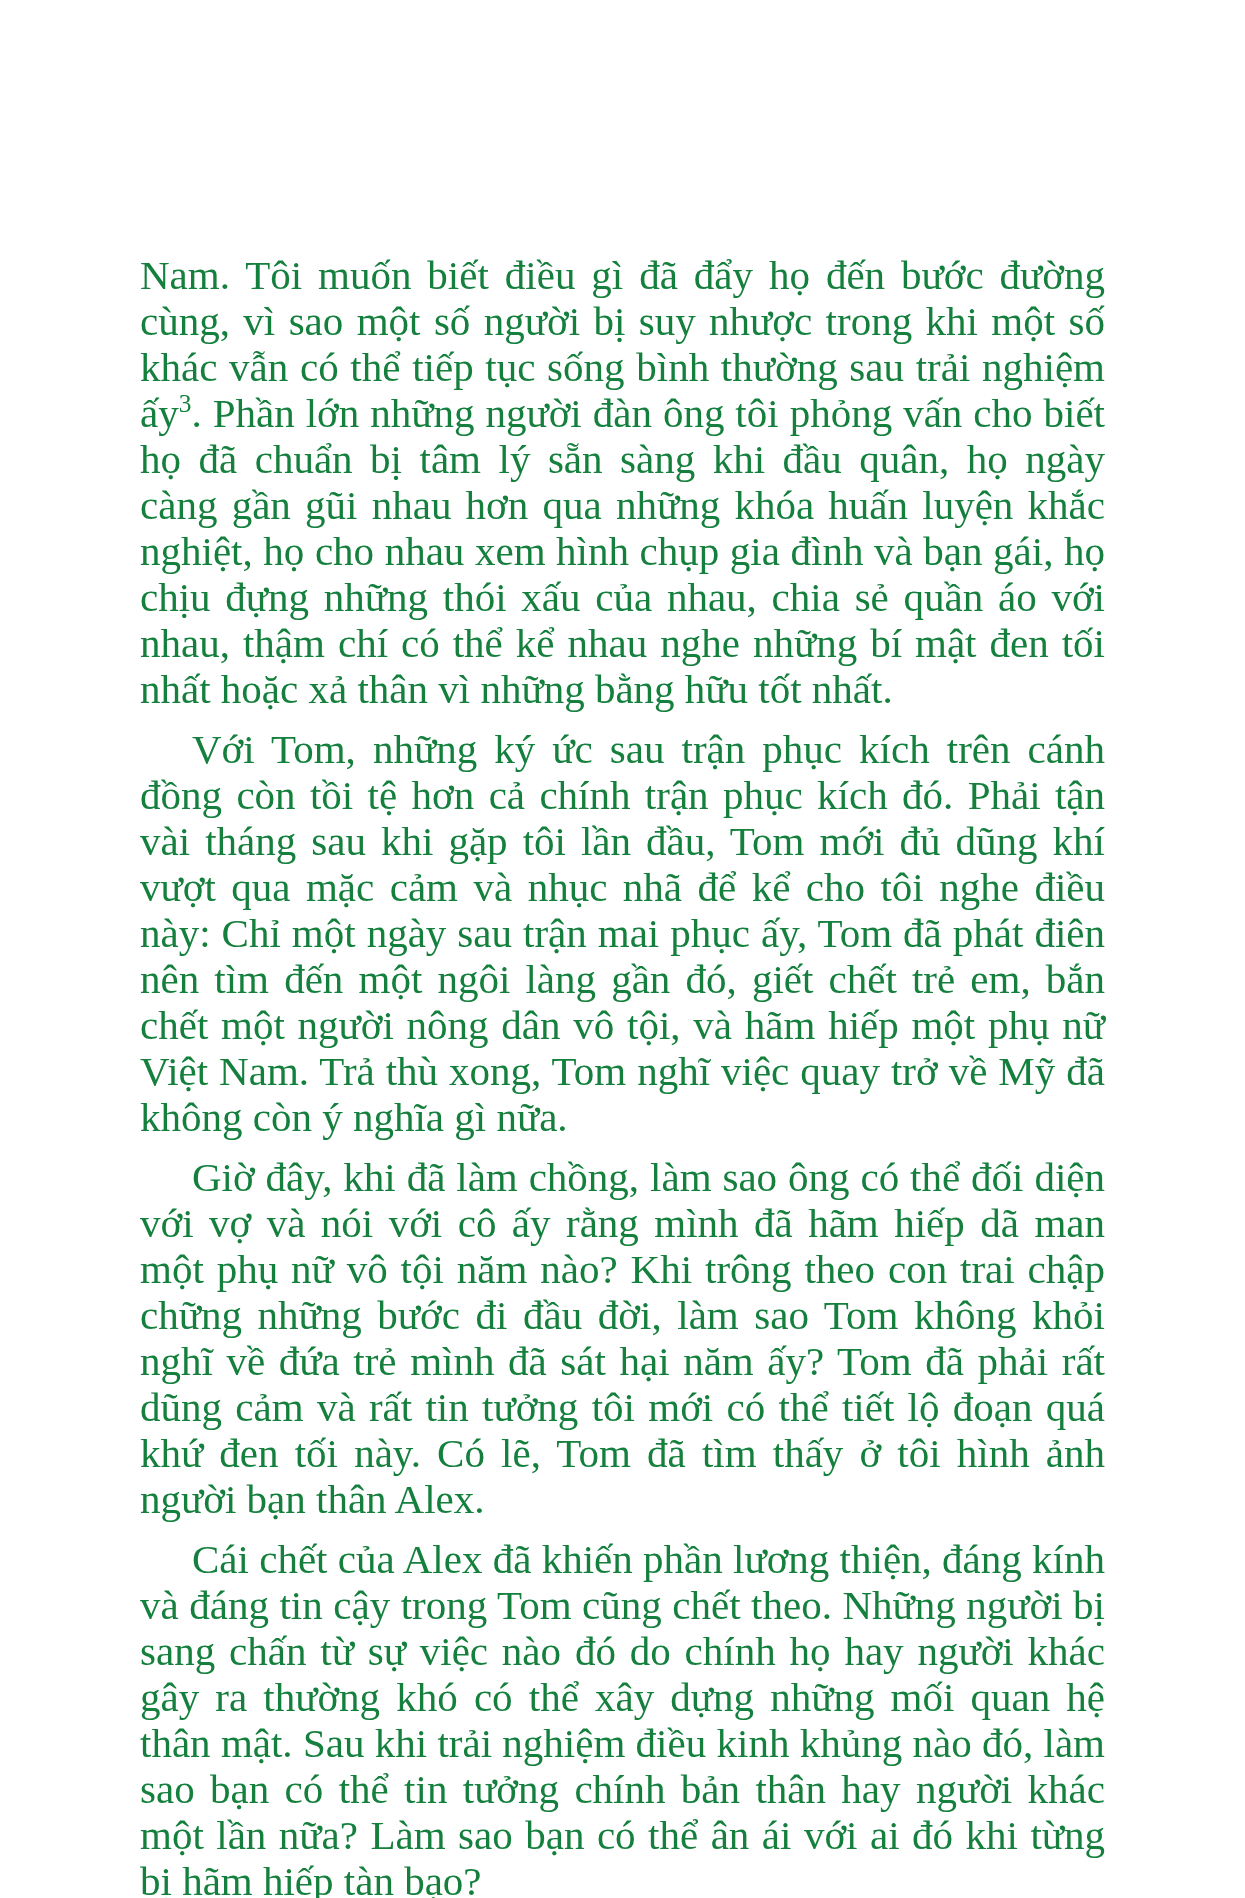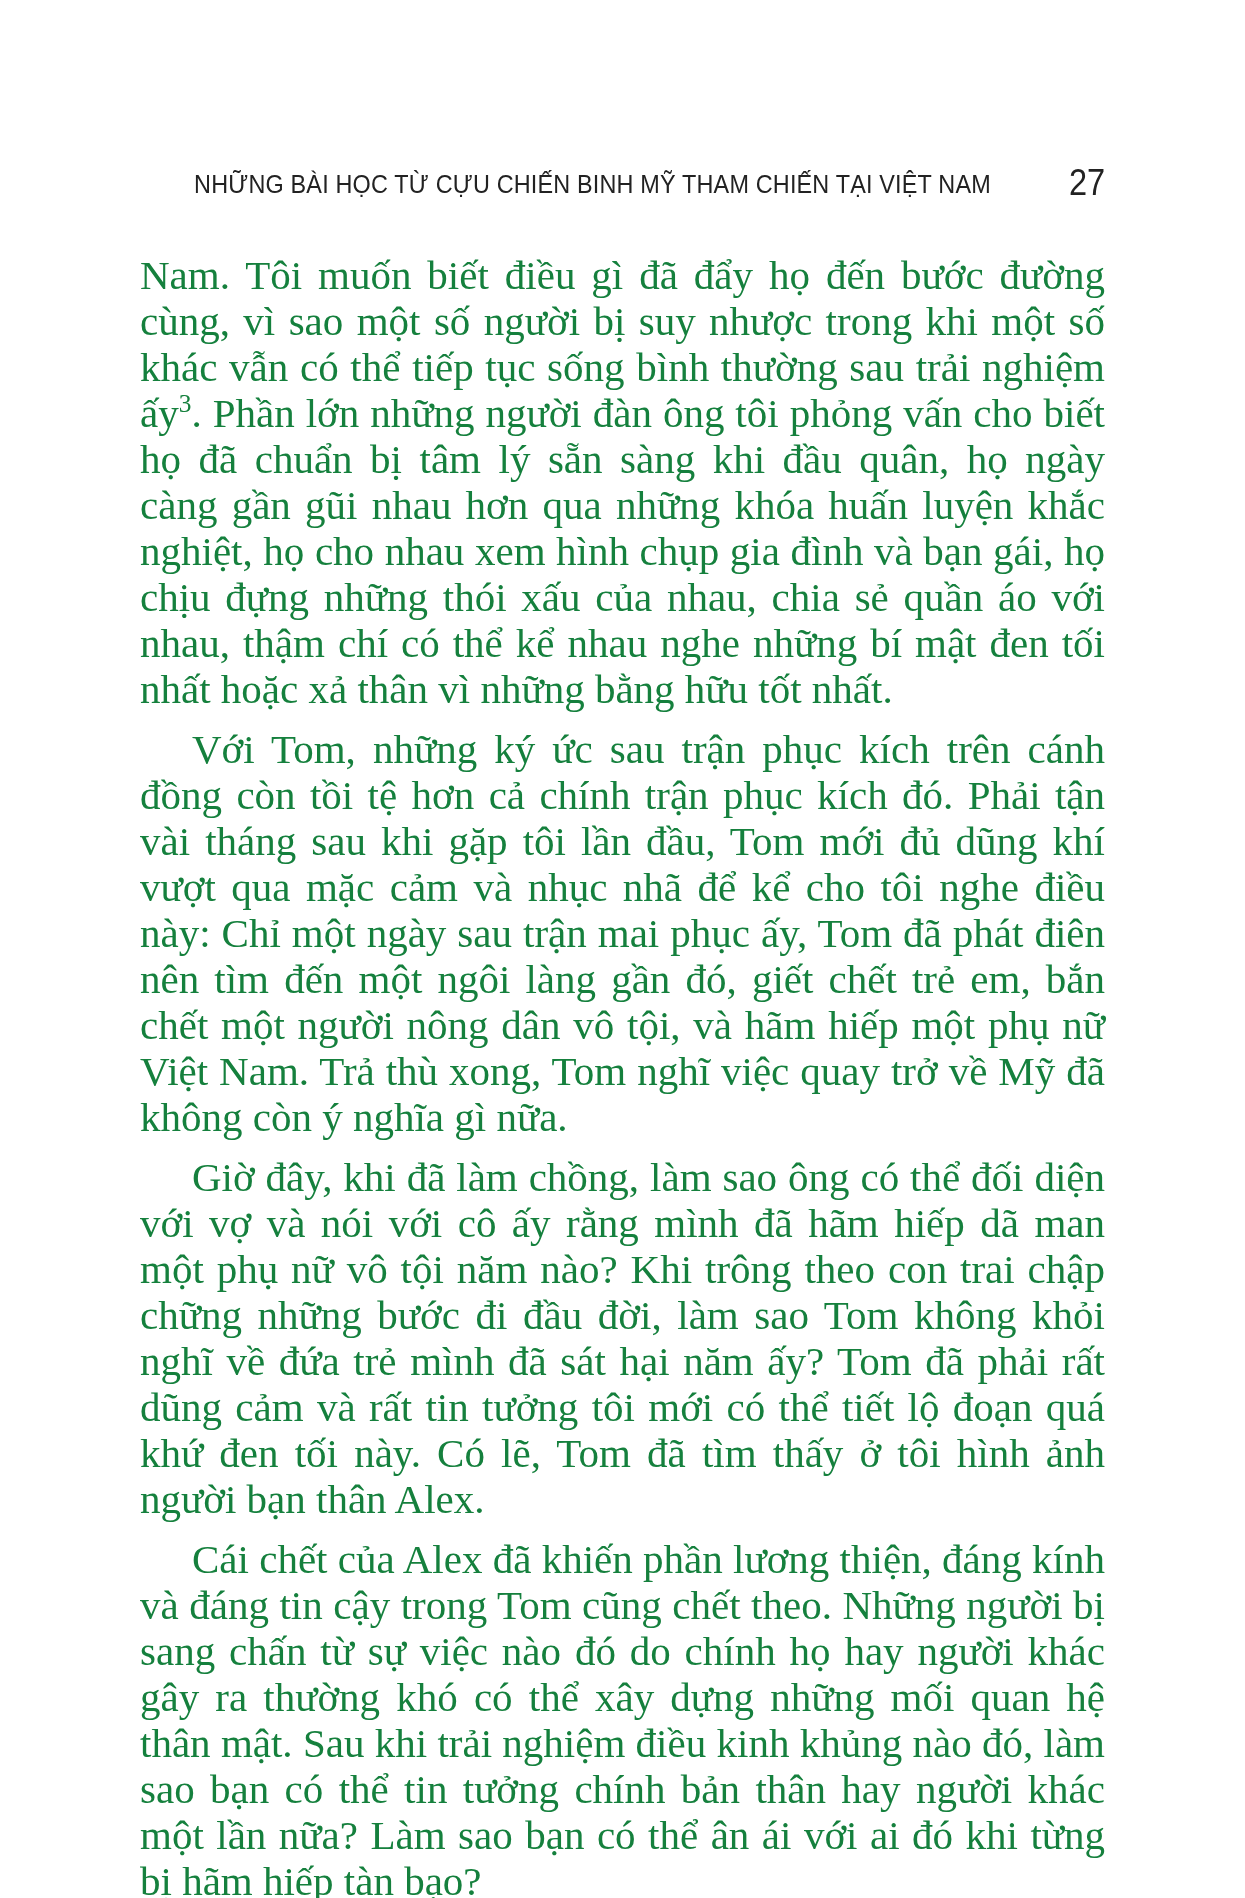--- a/index.html
+++ b/index.html
@@ -68,24 +68,20 @@
     font-size: 0.62em;
     line-height: 0;
     vertical-align: super;
   }
 </style>
 </head>
 <body>
 
 <div class="page">
 
-  <header class="running-head">
-    <span class="head-title">NHỮNG BÀI HỌC TỪ CỰU CHIẾN BINH MỸ THAM CHIẾN TẠI VIỆT NAM</span>
-    <span class="page-number">27</span>
-  </header>
 
   <main class="text-block">
 
     <p class="para no-indent"><span>Nam. Tôi muốn biết điều gì đã đẩy họ đến bước đường cùng, vì sao một số người bị suy nhược trong khi một số khác vẫn có thể tiếp tục sống bình thường sau trải nghiệm ấy</span><sup class="footnote-sup">3</sup><span>. Phần lớn những người đàn ông tôi phỏng vấn cho biết họ đã chuẩn bị tâm lý sẵn sàng khi đầu quân, họ ngày càng gần gũi nhau hơn qua những khóa huấn luyện khắc nghiệt, họ cho nhau xem hình chụp gia đình và bạn gái, họ chịu đựng những thói xấu của nhau, chia sẻ quần áo với nhau, thậm chí có thể kể nhau nghe những bí mật đen tối nhất hoặc xả thân vì những bằng hữu tốt nhất.</span></p>
 
     <p class="para">Với Tom, những ký ức sau trận phục kích trên cánh đồng còn tồi tệ hơn cả chính trận phục kích đó. Phải tận vài tháng sau khi gặp tôi lần đầu, Tom mới đủ dũng khí vượt qua mặc cảm và nhục nhã để kể cho tôi nghe điều này: Chỉ một ngày sau trận mai phục ấy, Tom đã phát điên nên tìm đến một ngôi làng gần đó, giết chết trẻ em, bắn chết một người nông dân vô tội, và hãm hiếp một phụ nữ Việt Nam. Trả thù xong, Tom nghĩ việc quay trở về Mỹ đã không còn ý nghĩa gì nữa.</p>
 
     <p class="para">Giờ đây, khi đã làm chồng, làm sao ông có thể đối diện với vợ và nói với cô ấy rằng mình đã hãm hiếp dã man một phụ nữ vô tội năm nào? Khi trông theo con trai chập chững những bước đi đầu đời, làm sao Tom không khỏi nghĩ về đứa trẻ mình đã sát hại năm ấy? Tom đã phải rất dũng cảm và rất tin tưởng tôi mới có thể tiết lộ đoạn quá khứ đen tối này. Có lẽ, Tom đã tìm thấy ở tôi hình ảnh người bạn thân Alex.</p>
 
     <p class="para">Cái chết của Alex đã khiến phần lương thiện, đáng kính và đáng tin cậy trong Tom cũng chết theo. Những người bị sang chấn từ sự việc nào đó do chính họ hay người khác gây ra thường khó có thể xây dựng những mối quan hệ thân mật. Sau khi trải nghiệm điều kinh khủng nào đó, làm sao bạn có thể tin tưởng chính bản thân hay người khác một lần nữa? Làm sao bạn có thể ân ái với ai đó khi từng bị hãm hiếp tàn bạo?</p>

